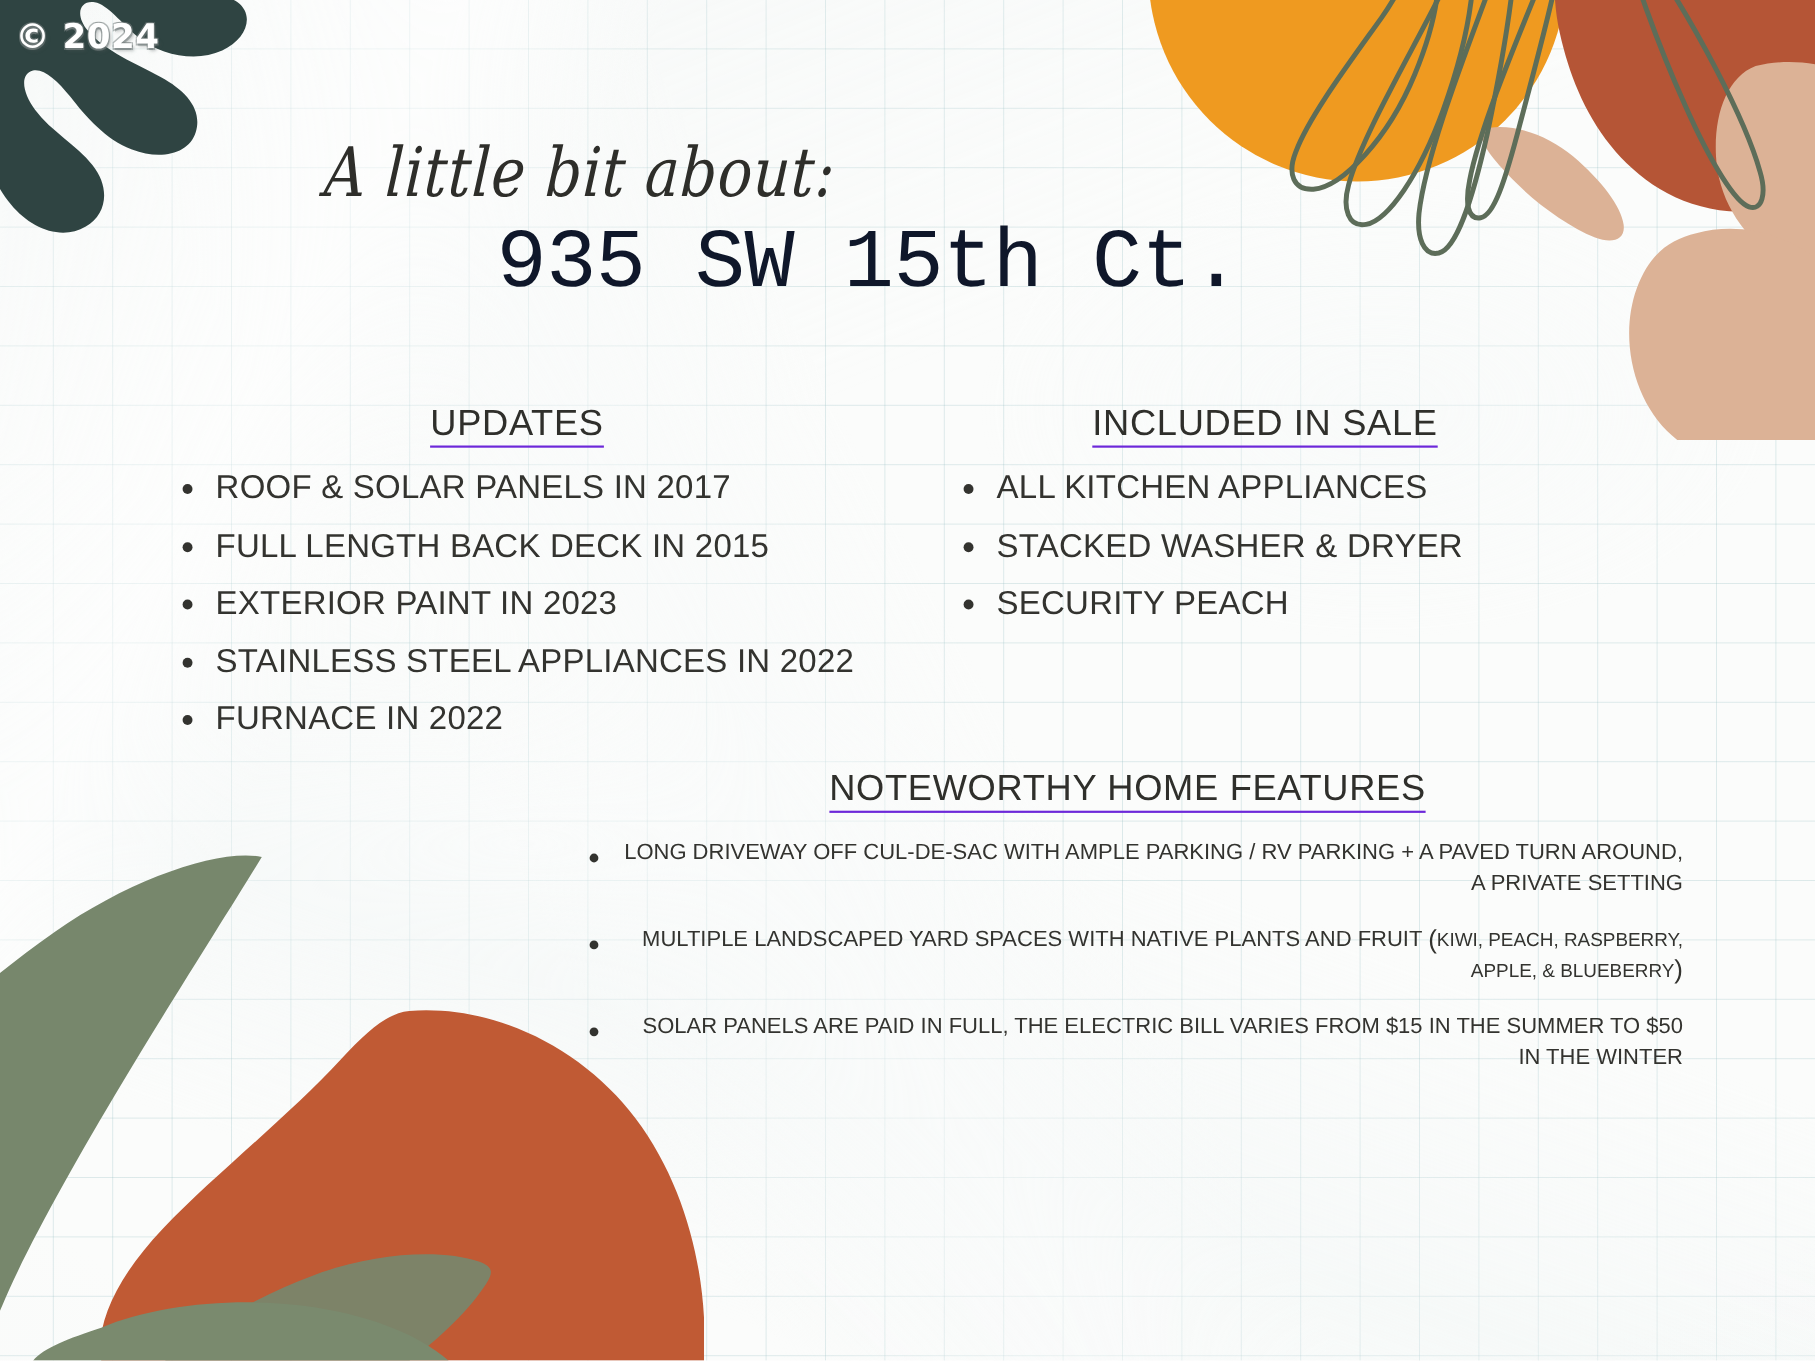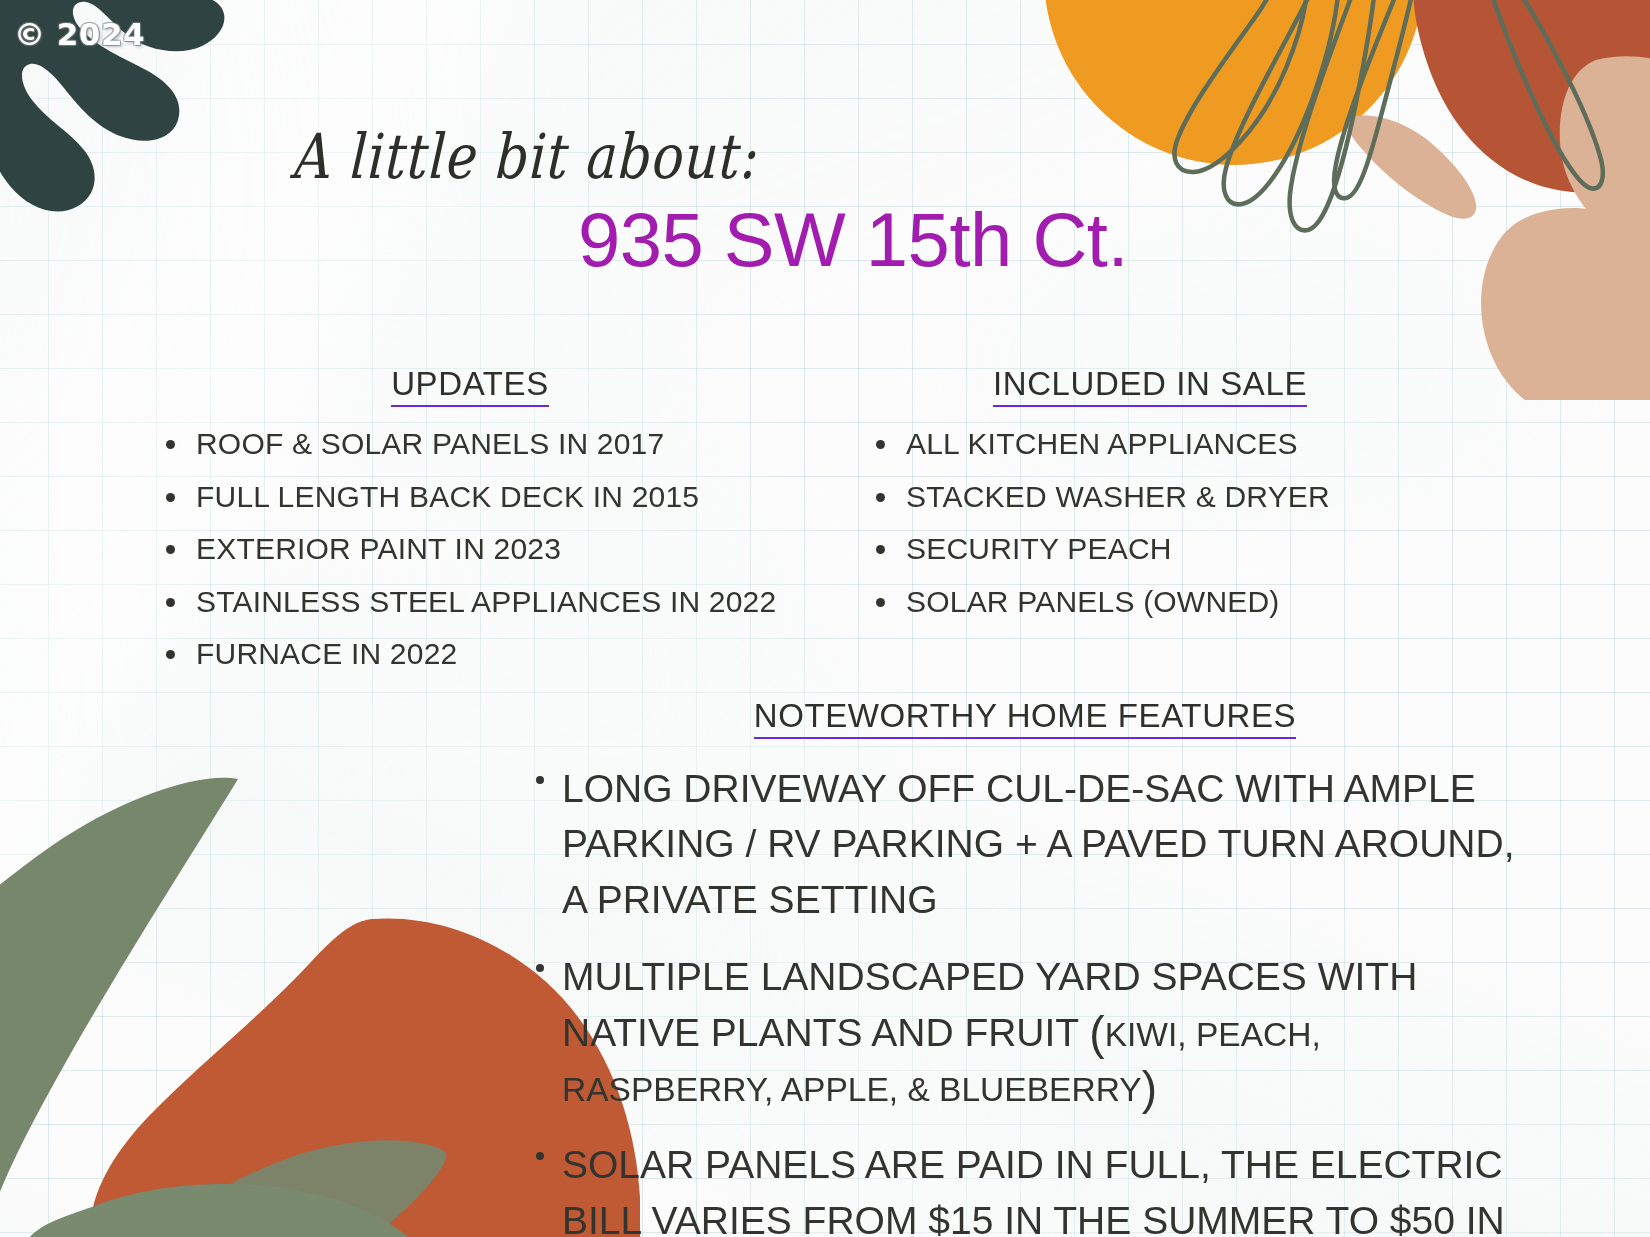--- a/index.html
+++ b/index.html
@@ -98,26 +98,26 @@
     line-height: 1.0;
     letter-spacing: 1px;
     color: #2e2e2a;
     transform: scaleX(0.84) skewX(-4deg);
     transform-origin: left center;
   }
   .address-title {
     margin: 14px 0 0 0;
     text-align: right;
     padding-right: 52px;
-    font-family: Liberation Sans, sans-serif;
+    font-family: Liberation Mono, monospace;
     font-weight: 400;
     font-size: 76px;
     line-height: 1.0;
     letter-spacing: -0.5px;
-    color: #a21caf;
+    color: #0f172a;
   }
 
   .section-heading {
     font-size: 33px;
     font-weight: 400;
     letter-spacing: 0.6px;
     color: #2f2f2b;
     text-align: center;
     margin: 0 0 24px 0;
   }
@@ -170,23 +170,24 @@
   .block-noteworthy {
     position: absolute;
     left: 520px;
     top: 697px;
     width: 1010px;
   }
   .block-noteworthy .section-heading { margin-bottom: 26px; }
   .block-noteworthy ul.feature-list li {
     padding-left: 42px;
     margin-bottom: 22px;
-    font-size: 39px;
+    font-size: 20px;
     line-height: 1.42;
     letter-spacing: 0;
+    text-align: right;
   }
   .block-noteworthy ul.feature-list li::before {
     left: 16px;
     top: 15px;
     width: 8px;
     height: 8px;
   }
   .smallcaps {
     font-size: 0.86em;
   }
@@ -367,21 +368,20 @@
     </div>
 
     <div class="col-included">
       <div class="section-heading">
         <span>INCLUDED IN SALE</span>
       </div>
       <ul class="feature-list">
         <li>ALL KITCHEN APPLIANCES</li>
         <li>STACKED WASHER &amp; DRYER</li>
         <li>SECURITY PEACH</li>
-        <li>SOLAR PANELS (OWNED)</li>
       </ul>
     </div>
 
     <div class="block-noteworthy">
       <div class="section-heading">
         <span>NOTEWORTHY HOME FEATURES</span>
       </div>
       <ul class="feature-list">
         <li>LONG DRIVEWAY OFF CUL-DE-SAC WITH AMPLE PARKING / RV PARKING + A PAVED TURN AROUND, A PRIVATE SETTING</li>
         <li><span>MULTIPLE LANDSCAPED YARD SPACES WITH NATIVE PLANTS AND FRUIT </span><span class="bigparen">(</span><span class="smallcaps">KIWI, PEACH, RASPBERRY, APPLE, &amp; BLUEBERRY</span><span class="bigparen">)</span></li>

